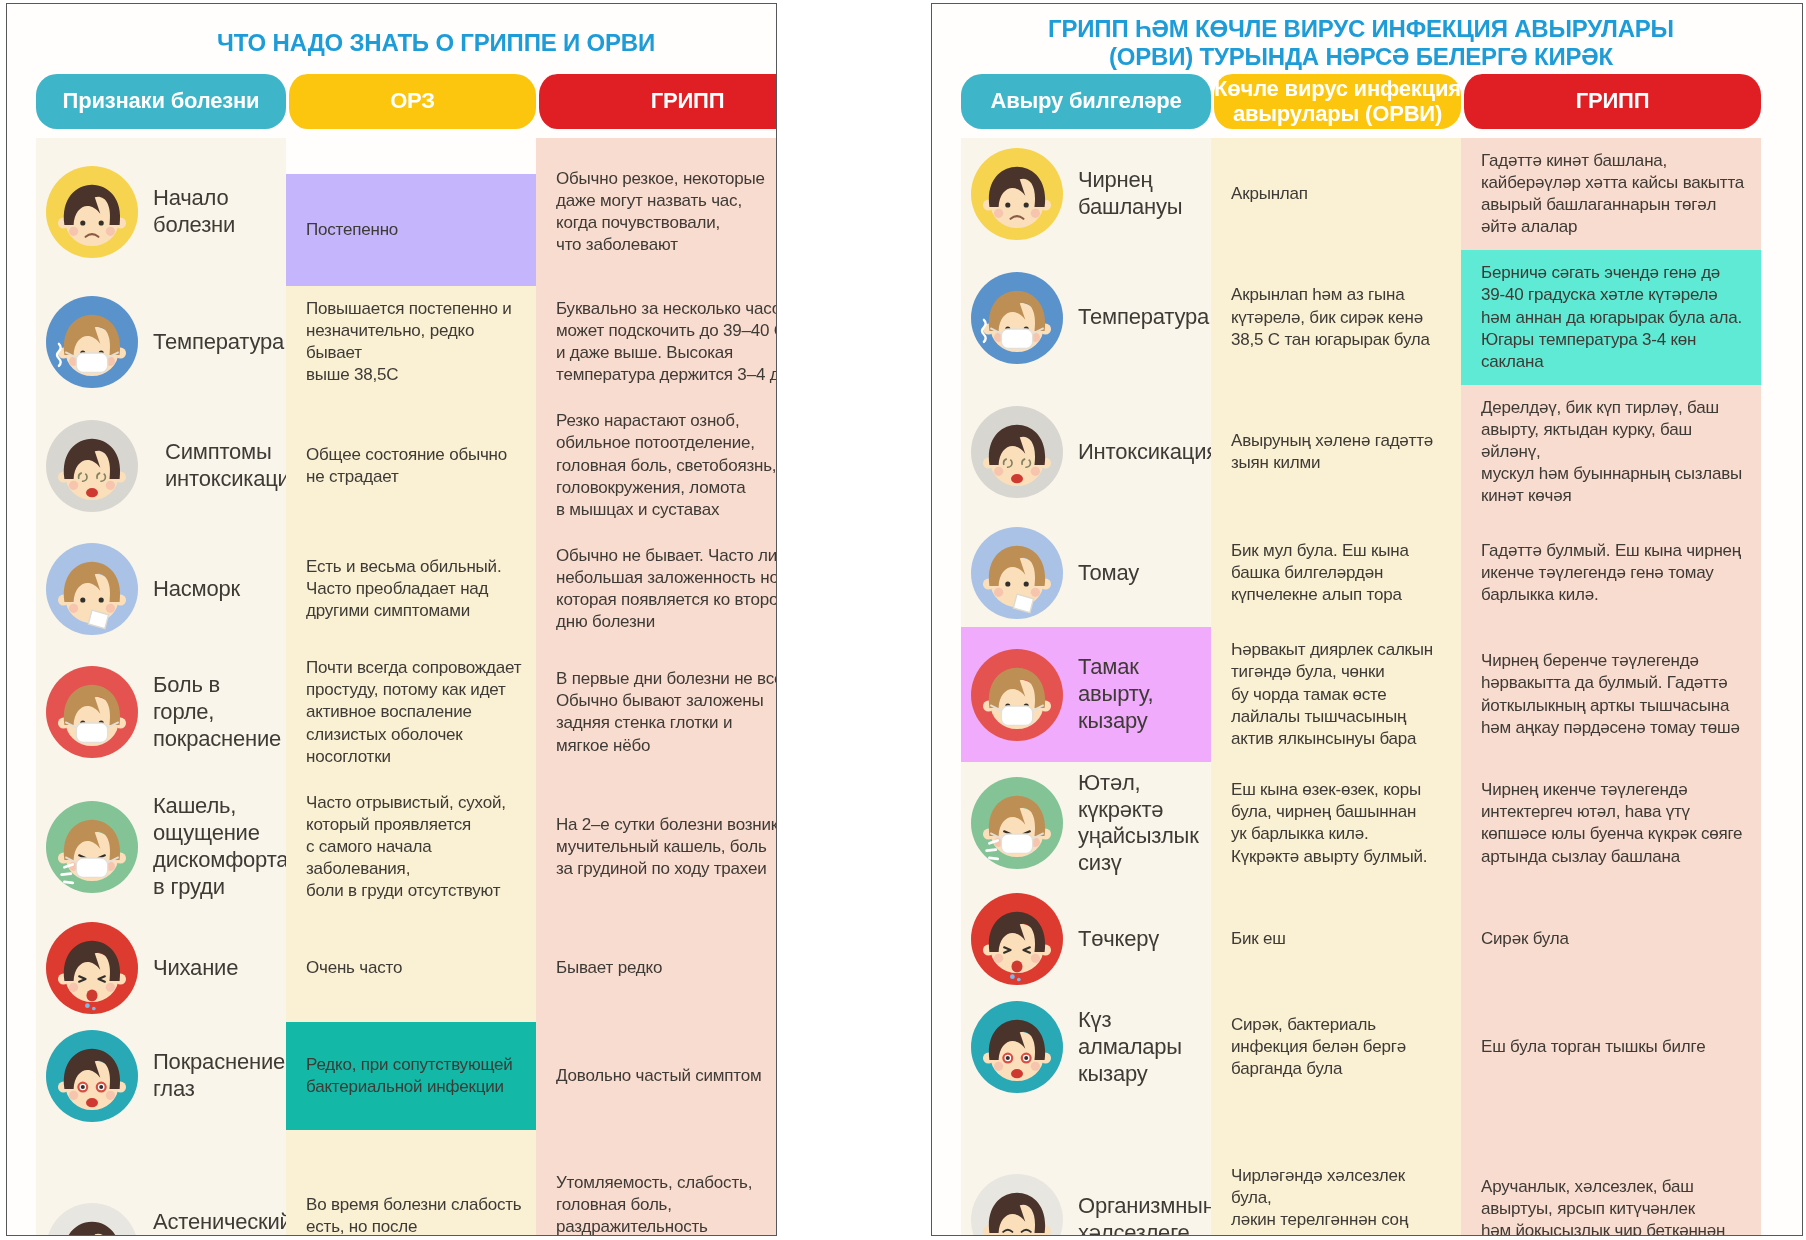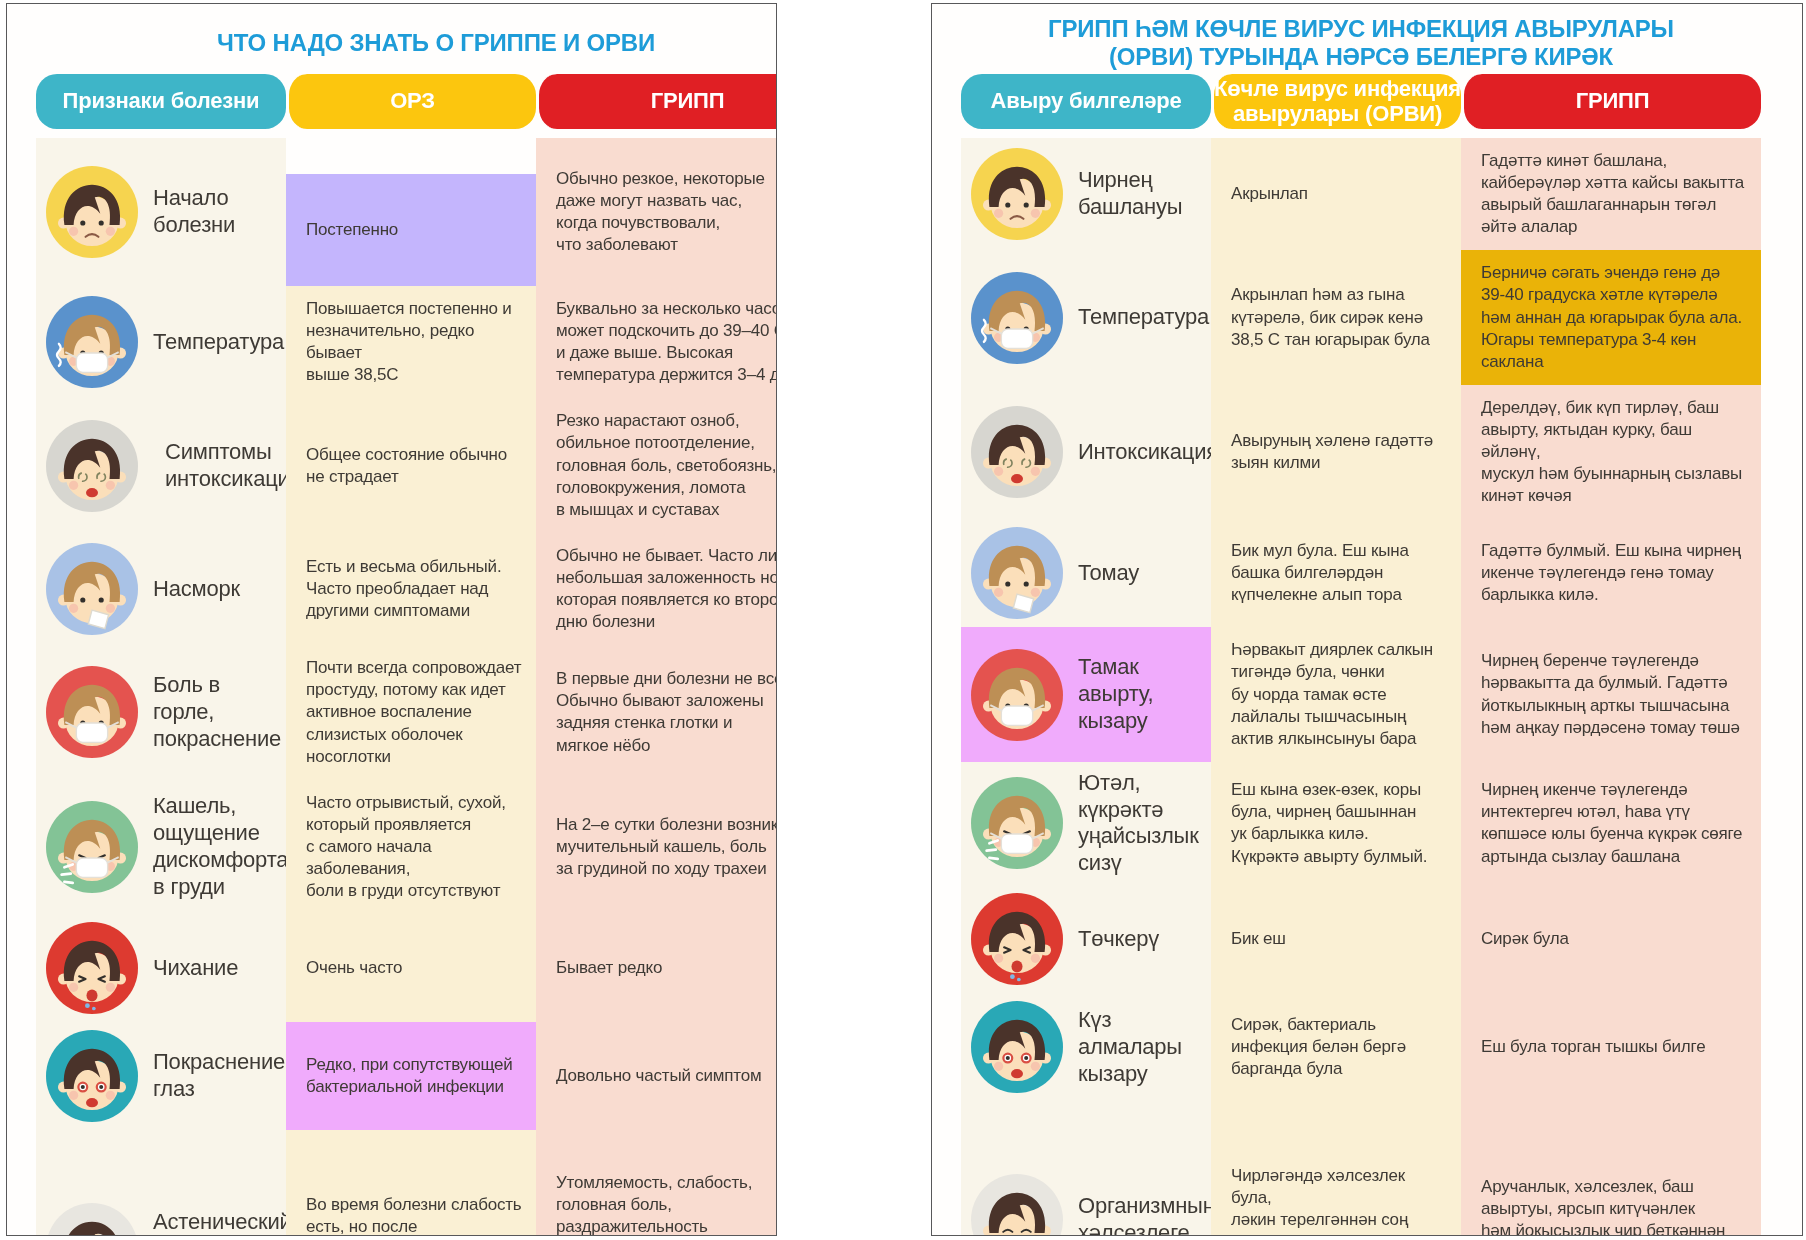--- a/index.html
+++ b/index.html
@@ -224,21 +224,21 @@
                 <circle cx="70" cy="71" r="5" fill="#f5b9aa" opacity="0.7"></circle>
                 <circle cx="40" cy="62" r="4.8" fill="#ffffff" stroke="#d94f43" stroke-width="2.4"></circle>
                 <circle cx="40" cy="62" r="2.2" fill="#33302c"></circle>
                 <circle cx="60" cy="62" r="4.8" fill="#ffffff" stroke="#d94f43" stroke-width="2.4"></circle>
                 <circle cx="60" cy="62" r="2.2" fill="#33302c"></circle>
                 <ellipse cx="50" cy="79" rx="6.5" ry="5" fill="#cf3a30"></ellipse>
               </svg></div>
             <div class="symptom">Покраснение
 глаз</div>
           </div>
-          <div class="cell c2" style="background: #f0abfc; min-height: 100px;">Редко, при сопутствующей
+          <div class="cell c2" style="background: #14b8a6; min-height: 100px;">Редко, при сопутствующей
 бактериальной инфекции</div>
           <div class="cell c3" style="background: rgb(249, 220, 208); min-height: 100px;">Довольно частый симптом</div>
           <div class="cell c1" style="background: rgb(249, 245, 234); min-height: 238px;">
             <div class="icon"><svg viewBox="0 0 100 100" width="92" height="92" aria-hidden="true">
                 <circle cx="50" cy="50" r="50" fill="#e8e6e0"></circle>
                 <circle cx="19" cy="62" r="6" fill="#fbdfba"></circle>
                 <circle cx="81" cy="62" r="6" fill="#fbdfba"></circle>
                 <ellipse cx="50" cy="60" rx="29" ry="27" fill="#fbdfba"></ellipse>
                 <path d="M20 64 C12 6 88 6 80 64 L69 64 C72 40 63 31 53 34 L59 52 C47 36 31 44 30 64 Z" fill="#4a332a"></path>
                 <circle cx="30" cy="71" r="5" fill="#f5b9aa" opacity="0.7"></circle>
@@ -309,21 +309,21 @@
                 <circle cx="60" cy="62" r="2.8" fill="#33302c"></circle>
                 <path d="M33 67 L21 61 M67 67 L79 61" stroke="#e4e0d8" stroke-width="2"></path>
                 <rect x="33" y="62" width="34" height="21" rx="7" fill="#ffffff" stroke="#e4e0d8" stroke-width="1.5"></rect>
                 <path d="M14 52 q4 4 0 8 q-4 4 0 8 q4 4 0 8" stroke="#ffffff" stroke-width="2.5" fill="none" stroke-linecap="round"></path>
               </svg></div>
             <div class="symptom">Температура</div>
           </div>
           <div class="cell c2" style="background: rgb(250, 240, 212); min-height: 112px;">Акрынлап һәм аз гына
 күтәрелә, бик сирәк кенә
 38,5 С тан югарырак була</div>
-          <div class="cell c3" style="background: #eab308; min-height: 112px;">Берничә сәгать эчендә генә дә
+          <div class="cell c3" style="background: #5eead4; min-height: 112px;">Берничә сәгать эчендә генә дә
 39-40 градуска хәтле күтәрелә
 һәм аннан да югарырак була ала.
 Югары температура 3-4 көн
 саклана</div>
           <div class="cell c1" style="background: rgb(249, 245, 234); min-height: 104px;">
             <div class="icon"><svg viewBox="0 0 100 100" width="92" height="92" aria-hidden="true">
                 <circle cx="50" cy="50" r="50" fill="#d7d6d0"></circle>
                 <circle cx="19" cy="62" r="6" fill="#fbdfba"></circle>
                 <circle cx="81" cy="62" r="6" fill="#fbdfba"></circle>
                 <ellipse cx="50" cy="60" rx="29" ry="27" fill="#fbdfba"></ellipse>

